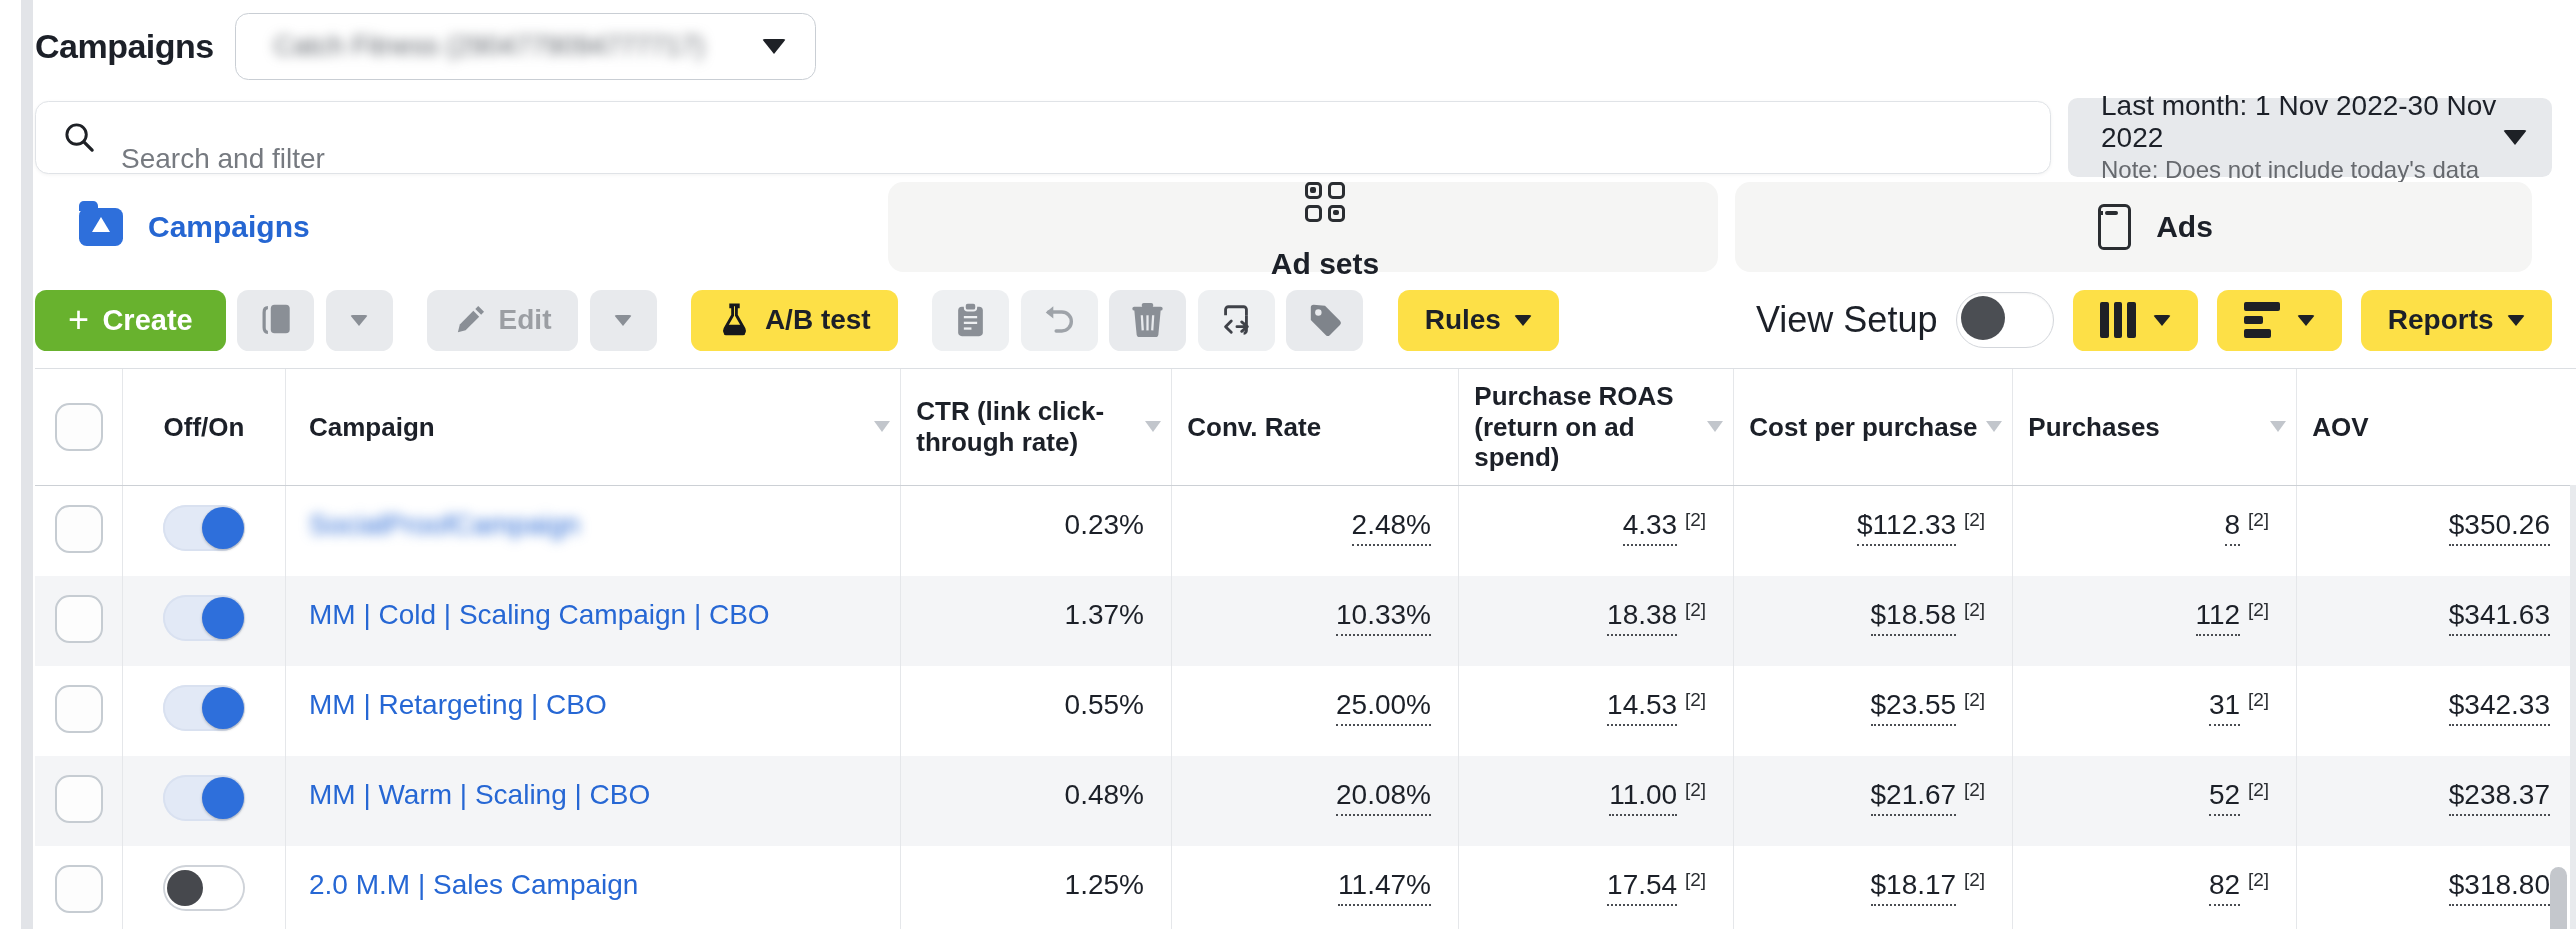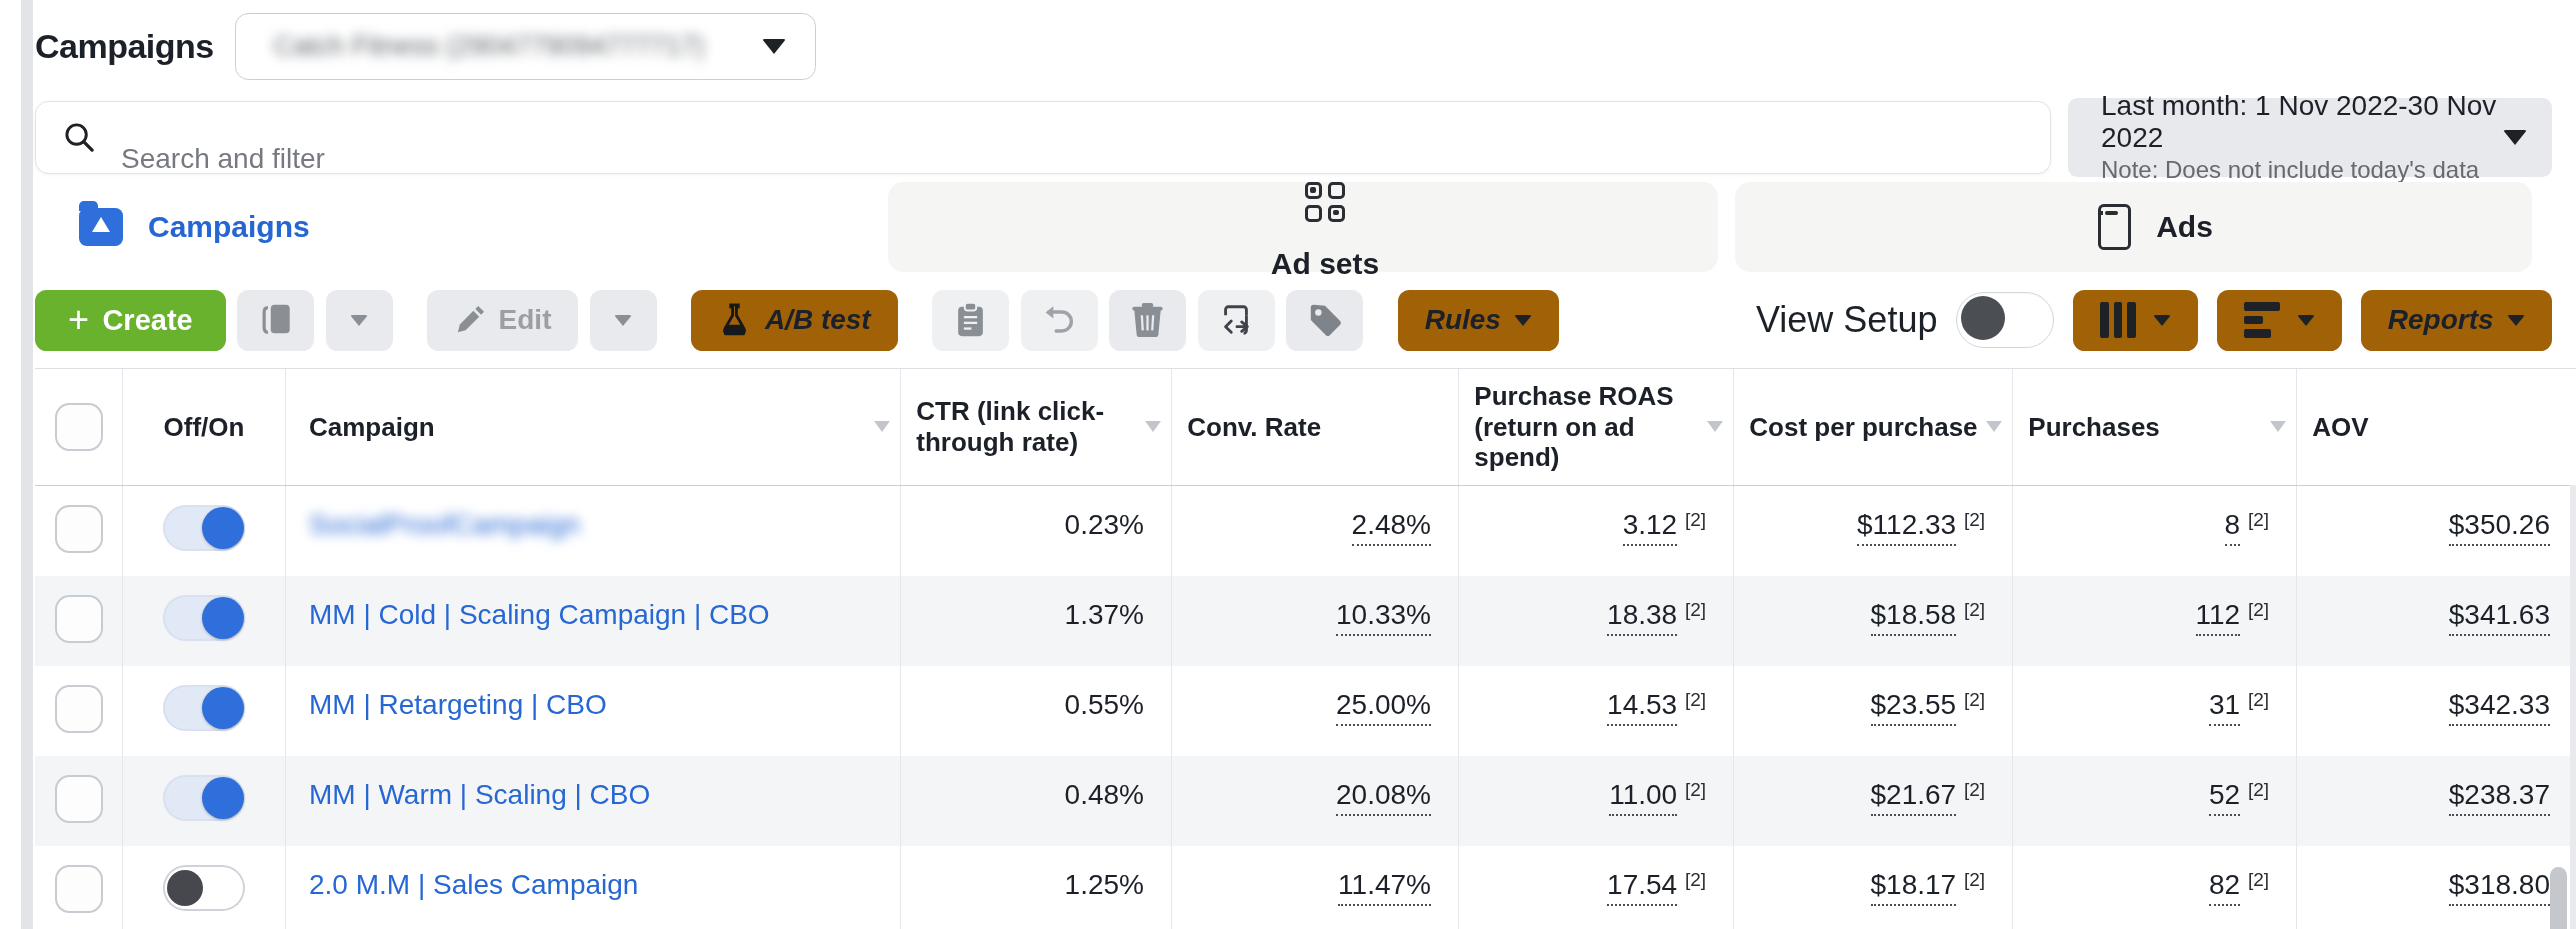--- a/index.html
+++ b/index.html
@@ -19,21 +19,21 @@
            border-top:15.3px solid #1e2126; border-radius:2.9px; }
   .caret.small { border-left-width:9.6px; border-right-width:9.6px; border-top-width:11.5px; }
   .caret.gray { border-top-color:#8a8f96; }
   .topbar-right { margin-left:auto; display:flex; align-items:center; gap:17px; }
   .updated { font-size:28px; color:#1c2028; margin-right:7.7px; white-space:nowrap; }
   .btn { height:61px; border:none; border-radius:11.5px; background:#e8eaed; color:#1c2028;
          font-family:inherit; font-size:28px; font-weight:700; padding:0 27px;
          display:flex; align-items:center; gap:13.4px; cursor:pointer; white-space:nowrap; }
   .btn.icon-only { width:63px; padding:0; justify-content:center; }
   .btn.primary { background:#1b74e4; color:#fff; }
-  .btn.light { background:#a16207;font-style:italic; }
+  .btn.light { background:#fde047; }
   .btn.green { background:#68b22e; color:#fff; font-size:29px; padding:0 33px; }
   .dots { font-size:33px; font-weight:700; letter-spacing:1.9px; line-height:0; }
 
   
   .searchrow { height:90px; display:flex; align-items:center; gap:17px; padding-right:25px; }
   .searchbar { flex:1; height:73px; background:#fff; border:1.9px solid #e0e3e7; border-radius:13.4px;
                box-shadow:0 1px 3.8px rgba(0,0,0,0.05); display:flex; align-items:center; padding:0 27px; gap:25px; }
   .search-ph { font-size:28px; color:#767a80;margin-top:44px; }
   .datepill { width:484px; height:79px; background:#e7e9ec; border-radius:9.6px; display:flex; align-items:center;
               padding:0 25px 0 33px; cursor:pointer; }
@@ -341,21 +341,21 @@
             <div class="cell c-name">
               <span class="camp-link blurred">SocialProofCampaign</span>
             </div>
             <div class="cell c-num">
               <span class="val">0.23%</span>
             </div>
             <div class="cell c-num">
               <span class="val dotted">2.48%</span>
             </div>
             <div class="cell c-num">
-              <span class="val dotted">3.12</span>
+              <span class="val dotted">4.33</span>
               <span class="fn">[2]</span>
             </div>
             <div class="cell c-num">
               <span class="val dotted">$112.33</span>
               <span class="fn">[2]</span>
             </div>
             <div class="cell c-num">
               <span class="val dotted">8</span>
               <span class="fn">[2]</span>
             </div>

